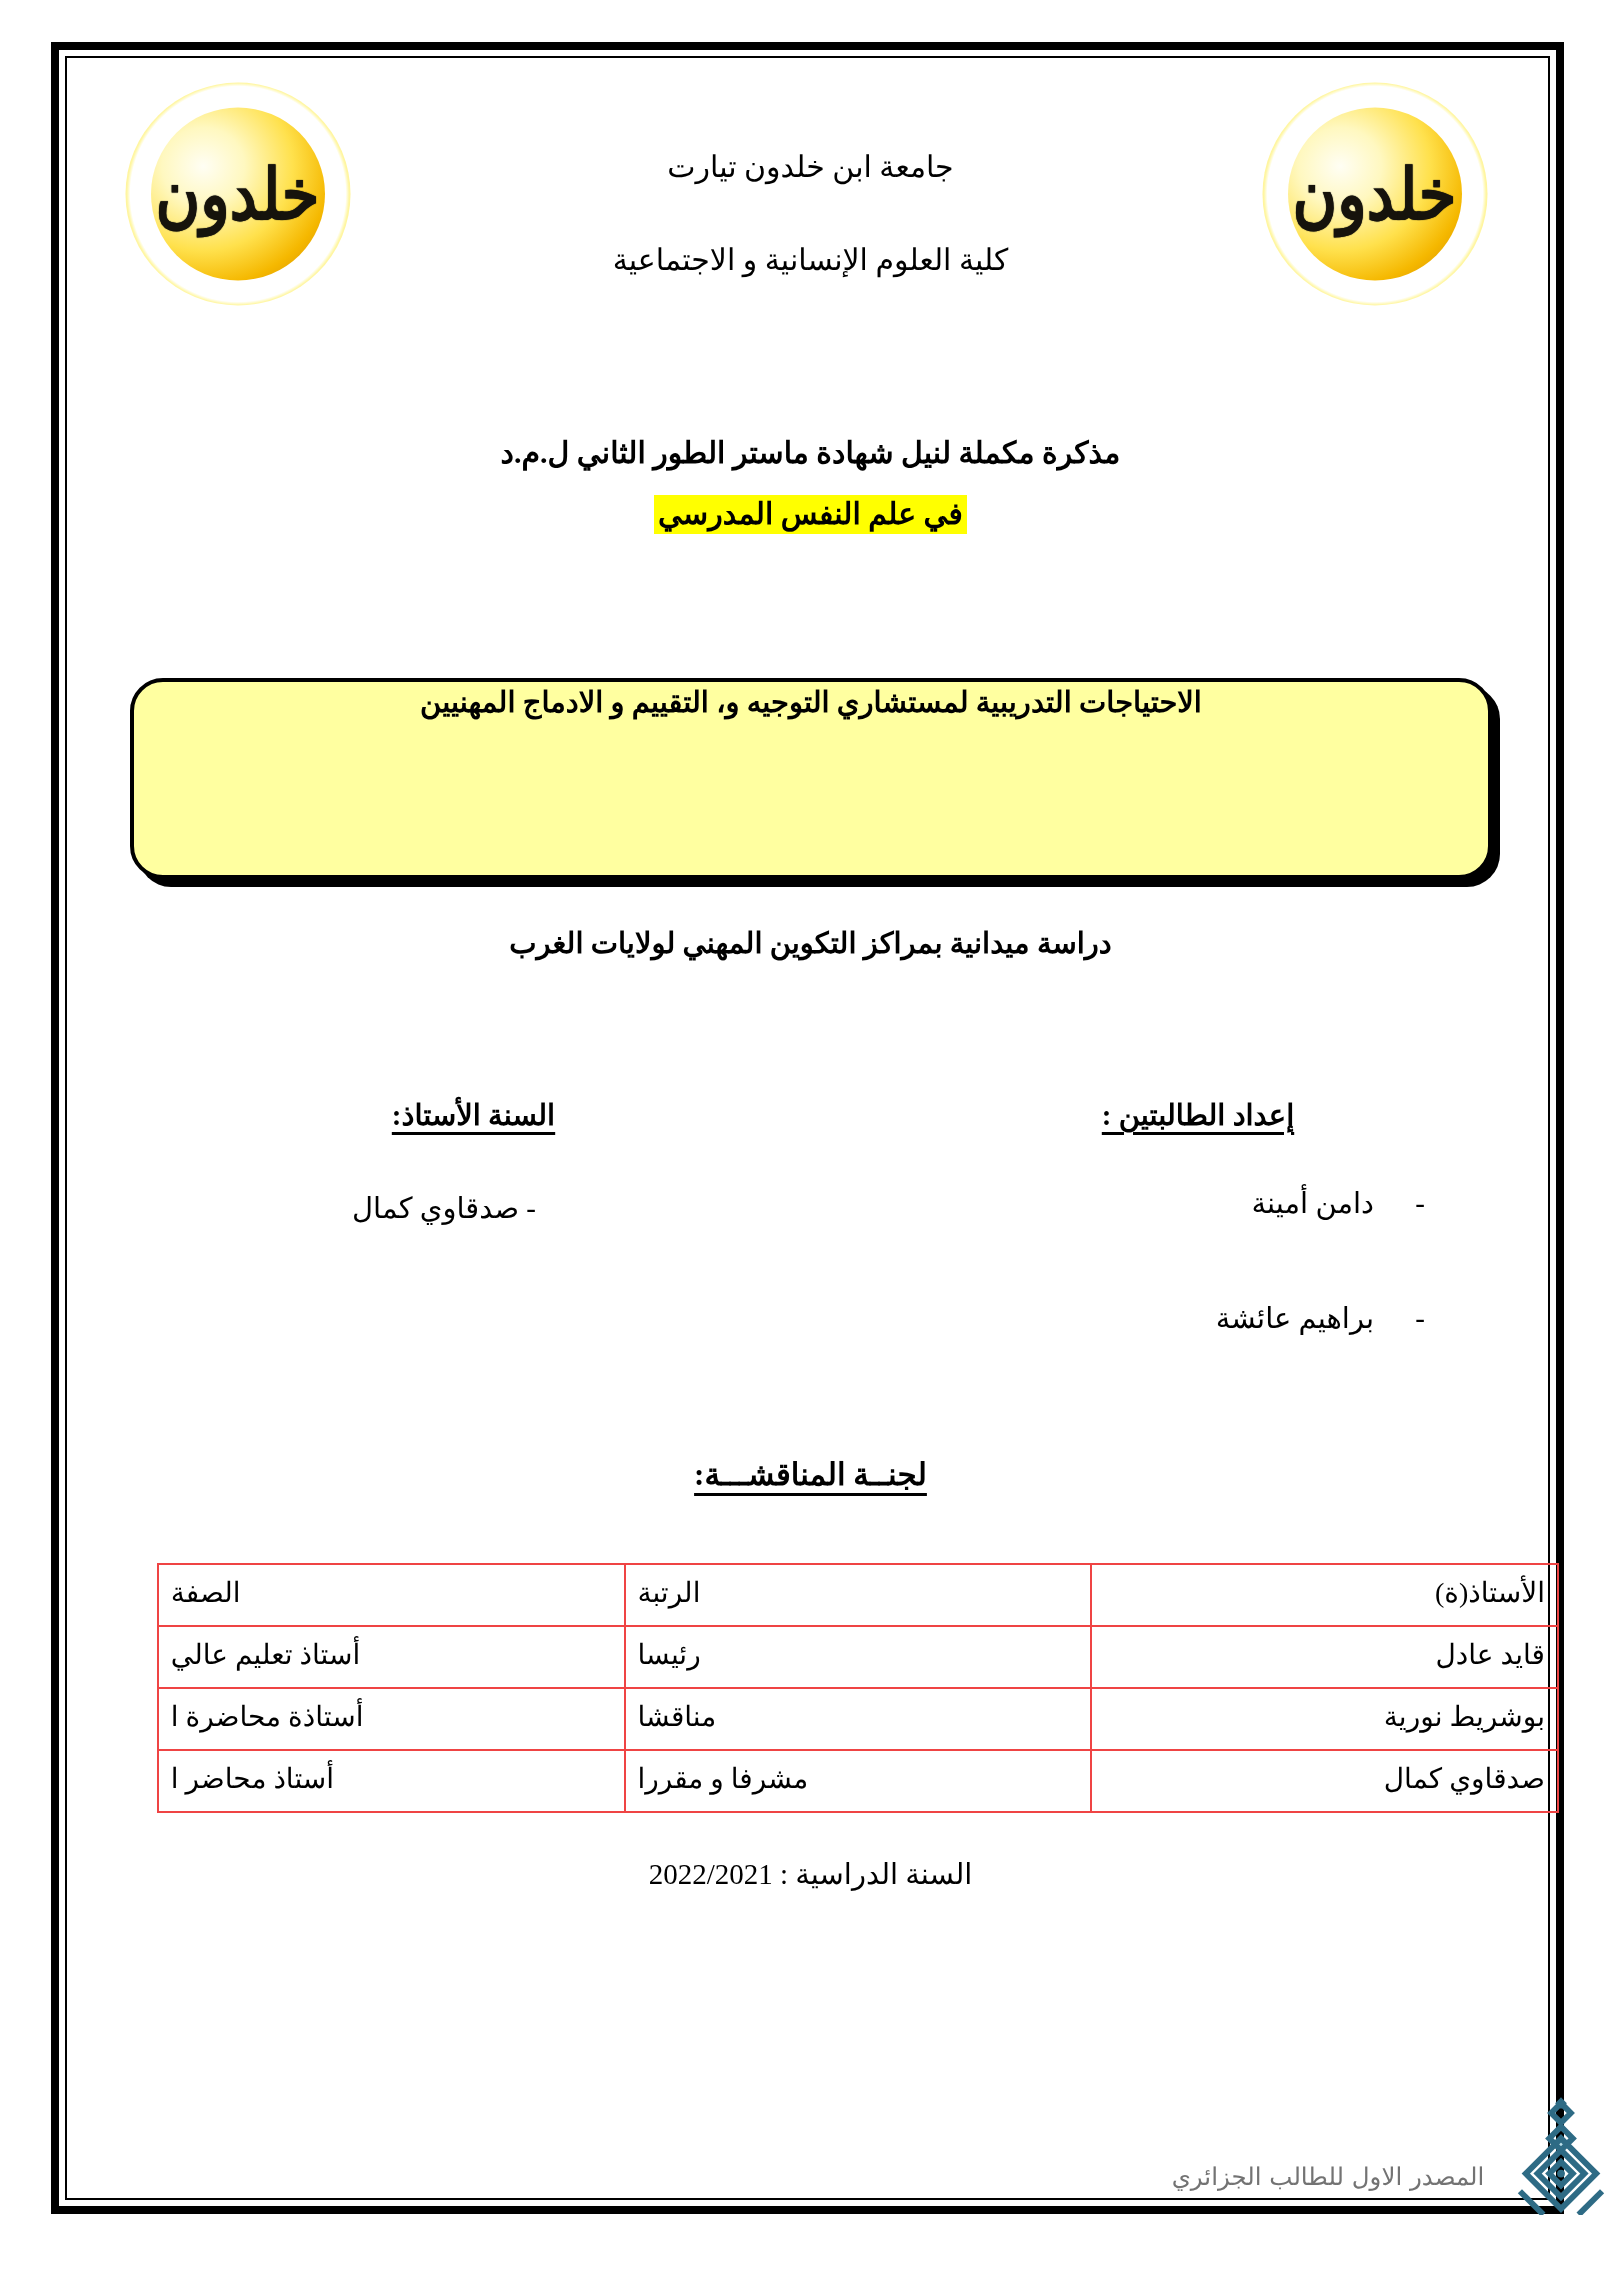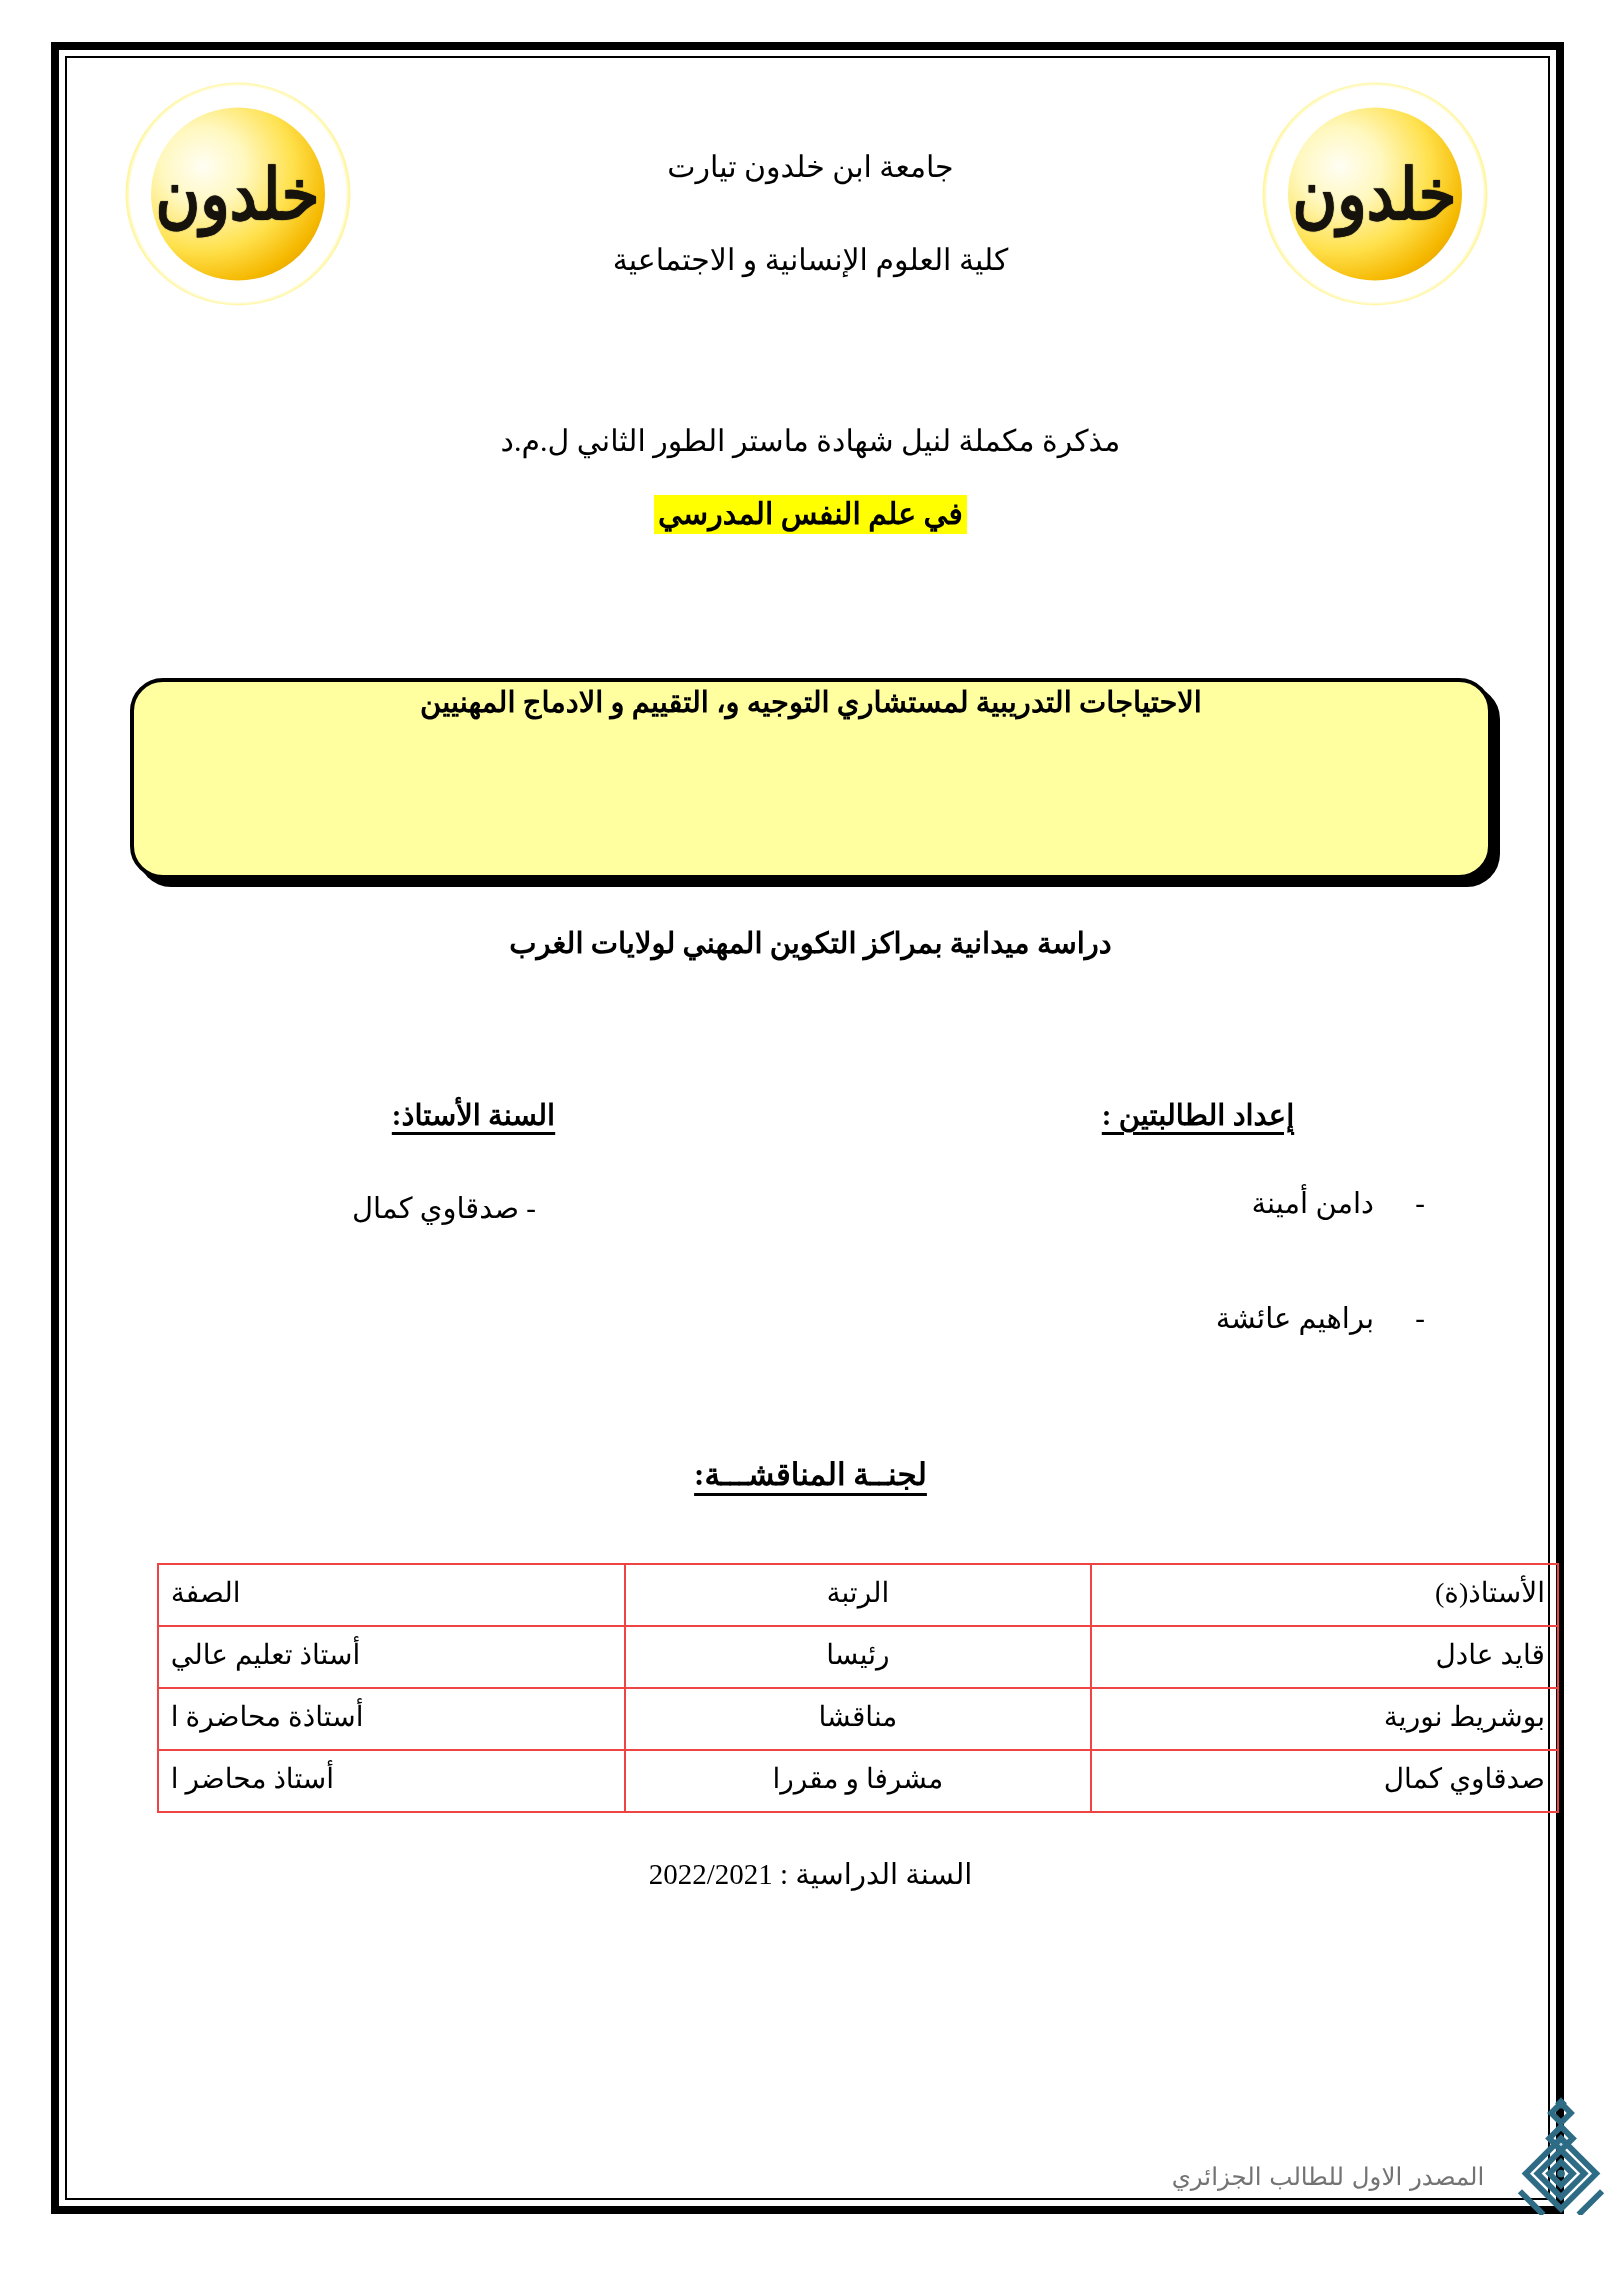--- a/index.html
+++ b/index.html
@@ -116,21 +116,21 @@
     position: absolute;
     width: 100%;
     text-align: center;
     font-size: 30px;
     line-height: 1;
     font-weight: 400;
   }
   .hdr-1 { top: 152px; }
   .hdr-2 { top: 245px; }
   .hdr-3 { top: 338px; }
-  .hdr-4 { top: 426px; }
+  .hdr-4 { top: 438px; font-weight: bold; }
 
   .hdr-5 {
     position: absolute;
     top: 495px;
     width: 100%;
     text-align: center;
   }
   .hdr-5 span {
     background: #ffff00;
     font-size: 30px;
@@ -272,21 +272,21 @@
   }
   .jury-table td {
     border: 2px solid #ef4444;
     height: 52px;
     font-size: 28px;
     padding: 2px 11.8px 5.9px 11.8px;
     line-height: 1;
     white-space: nowrap;
   }
   .jury-table .c-name { width: 441px; text-align: right; }
-  .jury-table .c-rank { width: 441px; text-align: center; }
+  .jury-table .c-rank { width: 441px; text-align: left; }
   .jury-table .c-role { width: 441px; text-align: left; }
 
   
   .year {
     position: absolute;
     top: 1857px;
     width: 100%;
     text-align: center;
     font-size: 29px;
     direction: rtl;

